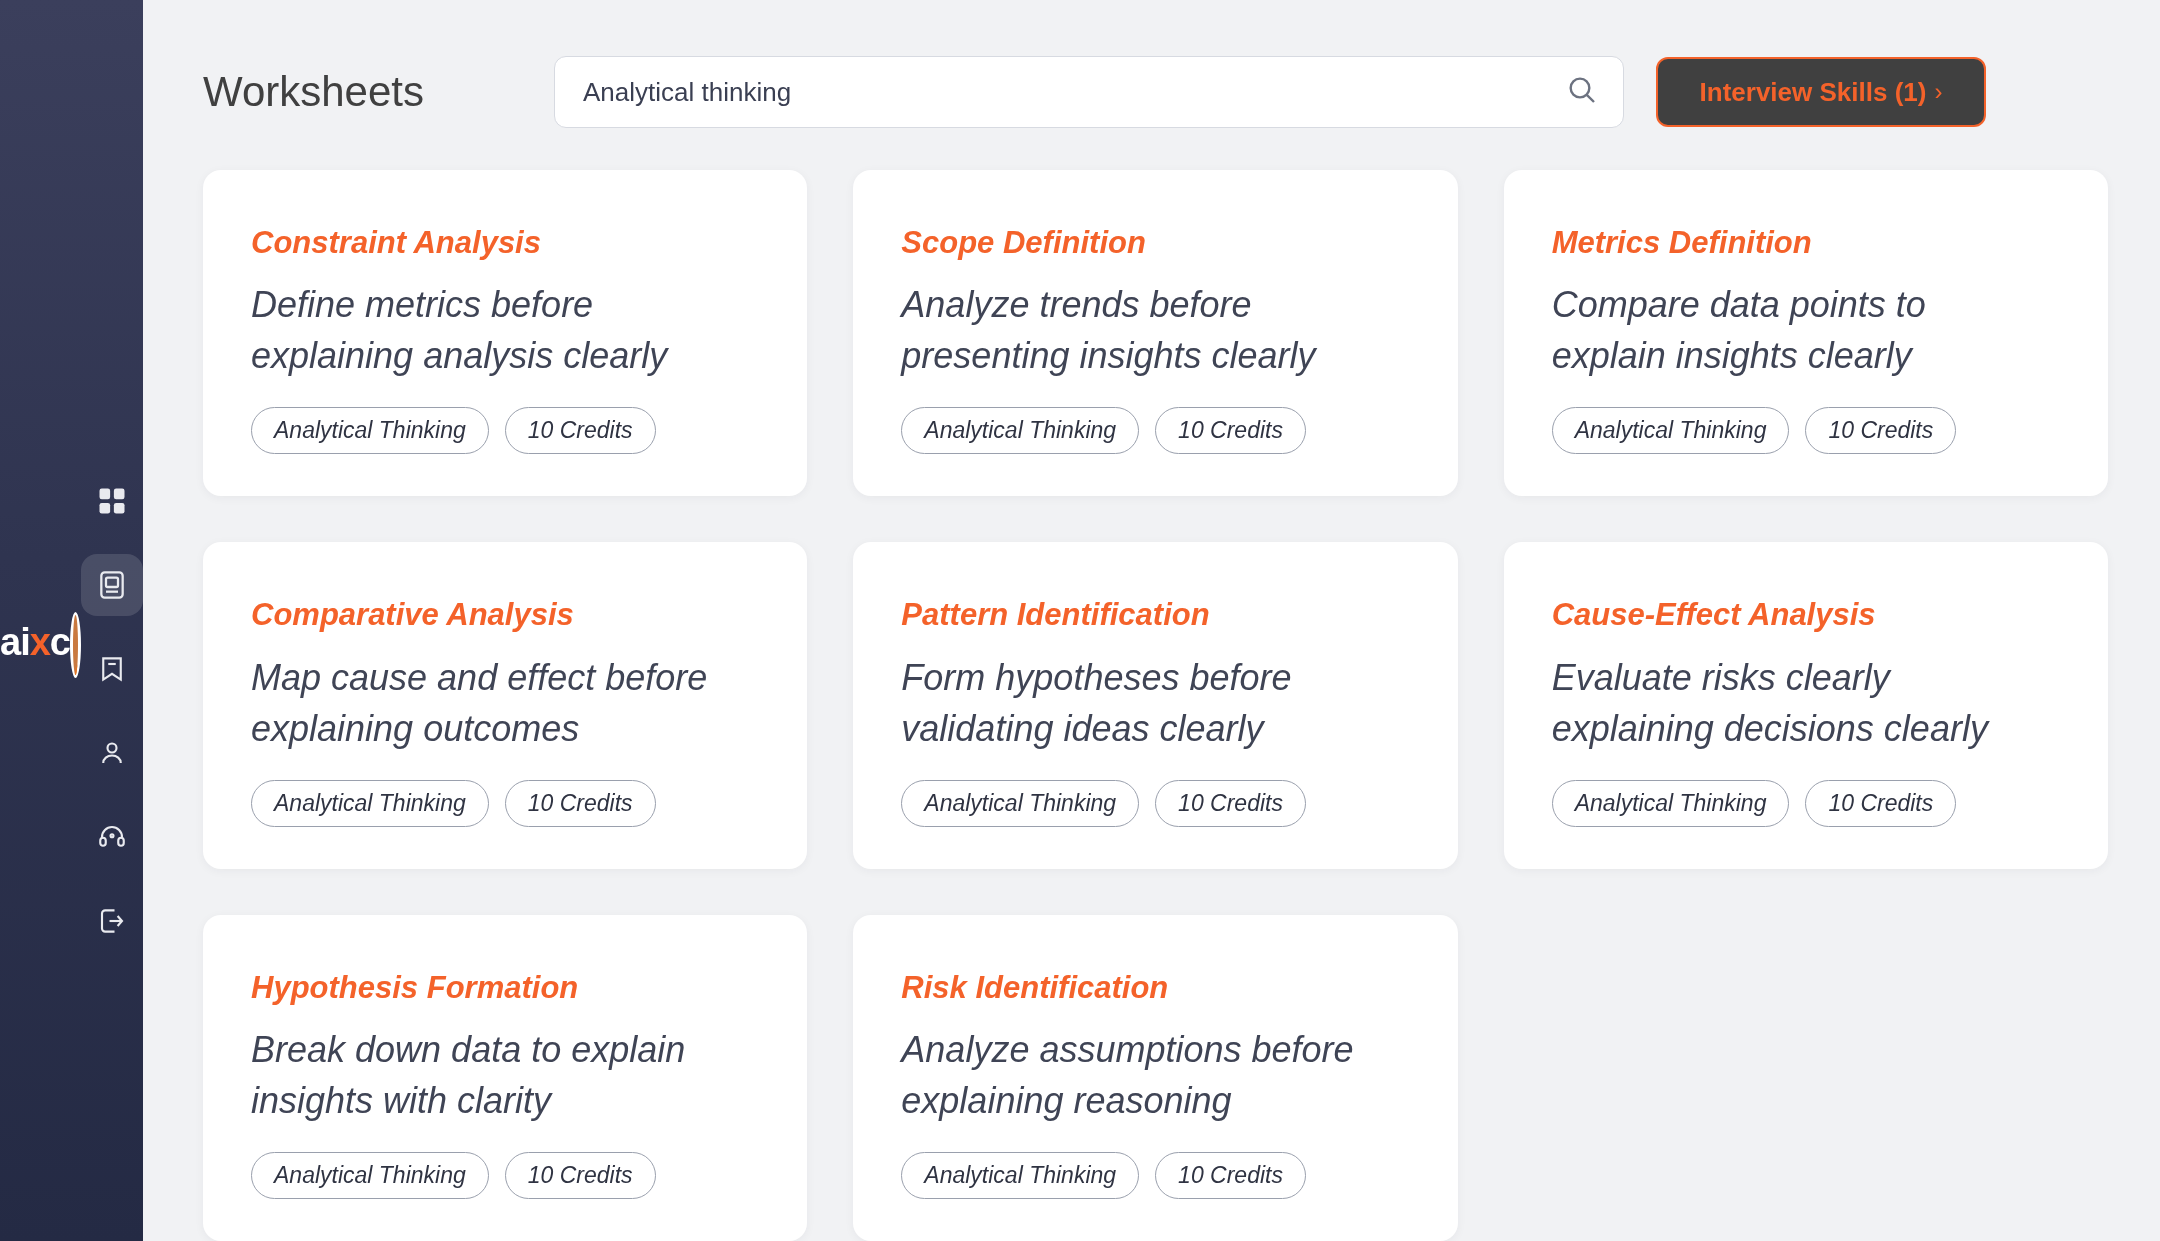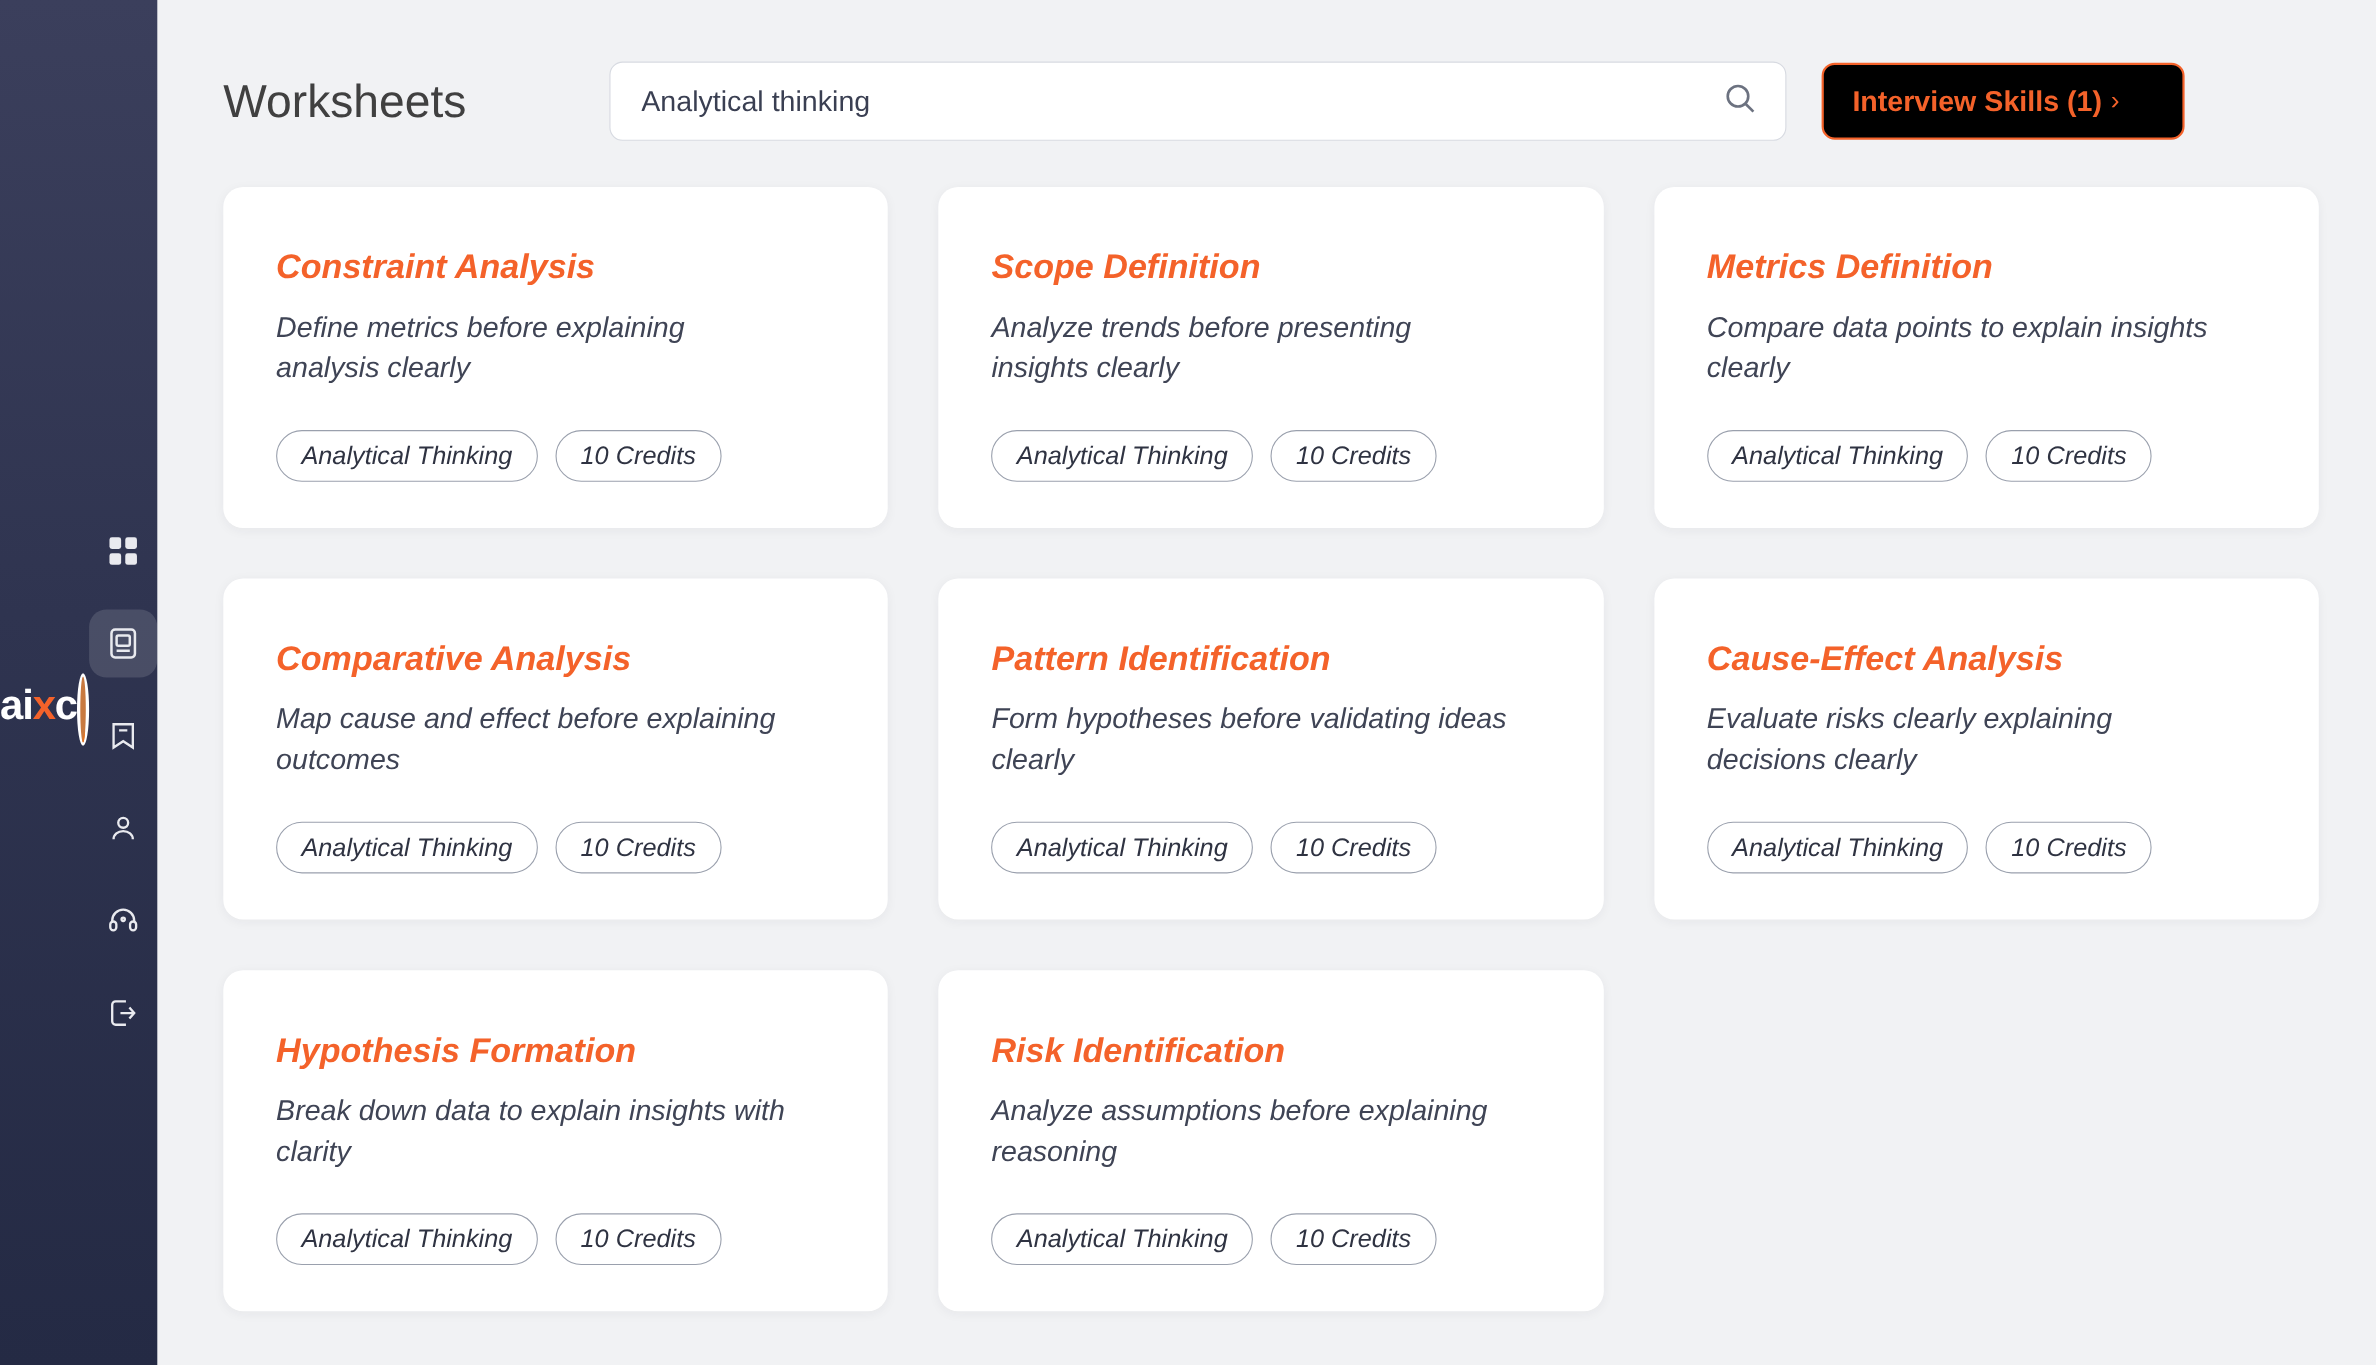--- a/index.html
+++ b/index.html
@@ -154,27 +154,27 @@
     transform: translateY(-50%);
     color: #6c7280;
     cursor: pointer;
   }
   .skills-btn {
     margin-left: 32px;
     height: 70px;
     min-width: 330px;
     border: 2px solid #f4622a;
     border-radius: 12px;
-    background: #000000;
+    background: #404040;
     color: #f4622a;
     font-size: 26px;
     font-weight: bold;
     display: flex;
     align-items: center;
-    justify-content: flex-start;
+    justify-content: center;
     gap: 8px;
     cursor: pointer;
     padding: 0 26px;
     white-space: nowrap;
     flex: 0 0 auto;
   }
   .skills-btn .chev { font-size: 24px; font-weight: normal; }
 
   .grid {
     margin: 42px 0 0 0;
@@ -196,21 +196,21 @@
   }
   .card-title {
     color: #f4622a;
     font-size: 31px;
     font-weight: bold;
     margin-bottom: 18px;
     line-height: 1.2;
   }
   .card-desc {
     color: #3f4455;
-    font-size: 26px;
+    font-size: 36px;
     line-height: 1.42;
     margin-bottom: 26px;
     max-width: 470px;
   }
   .tags {
     display: flex;
     gap: 16px;
     margin-top: auto;
   }
   .tag {

